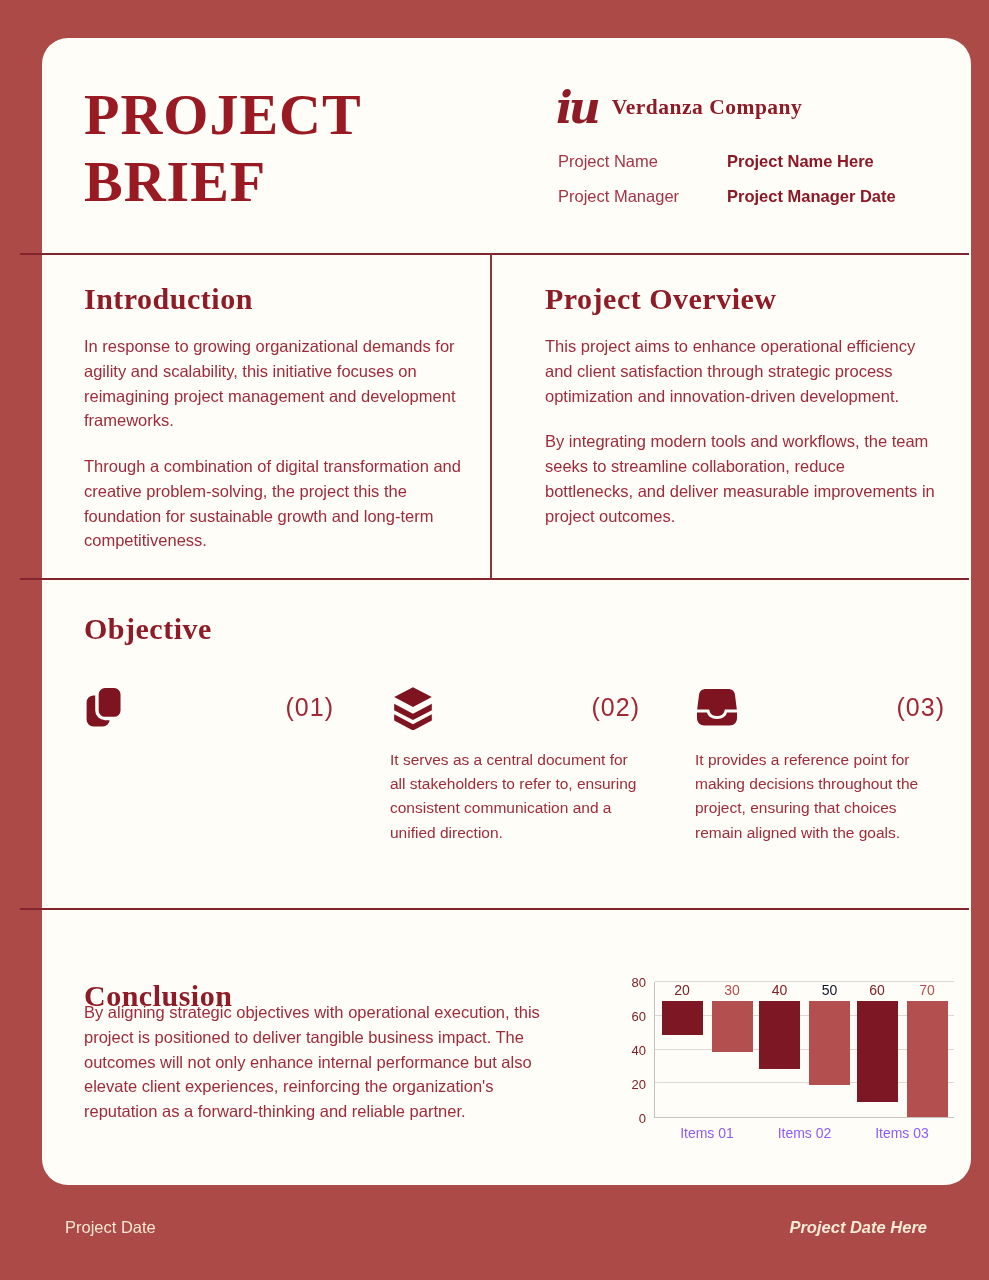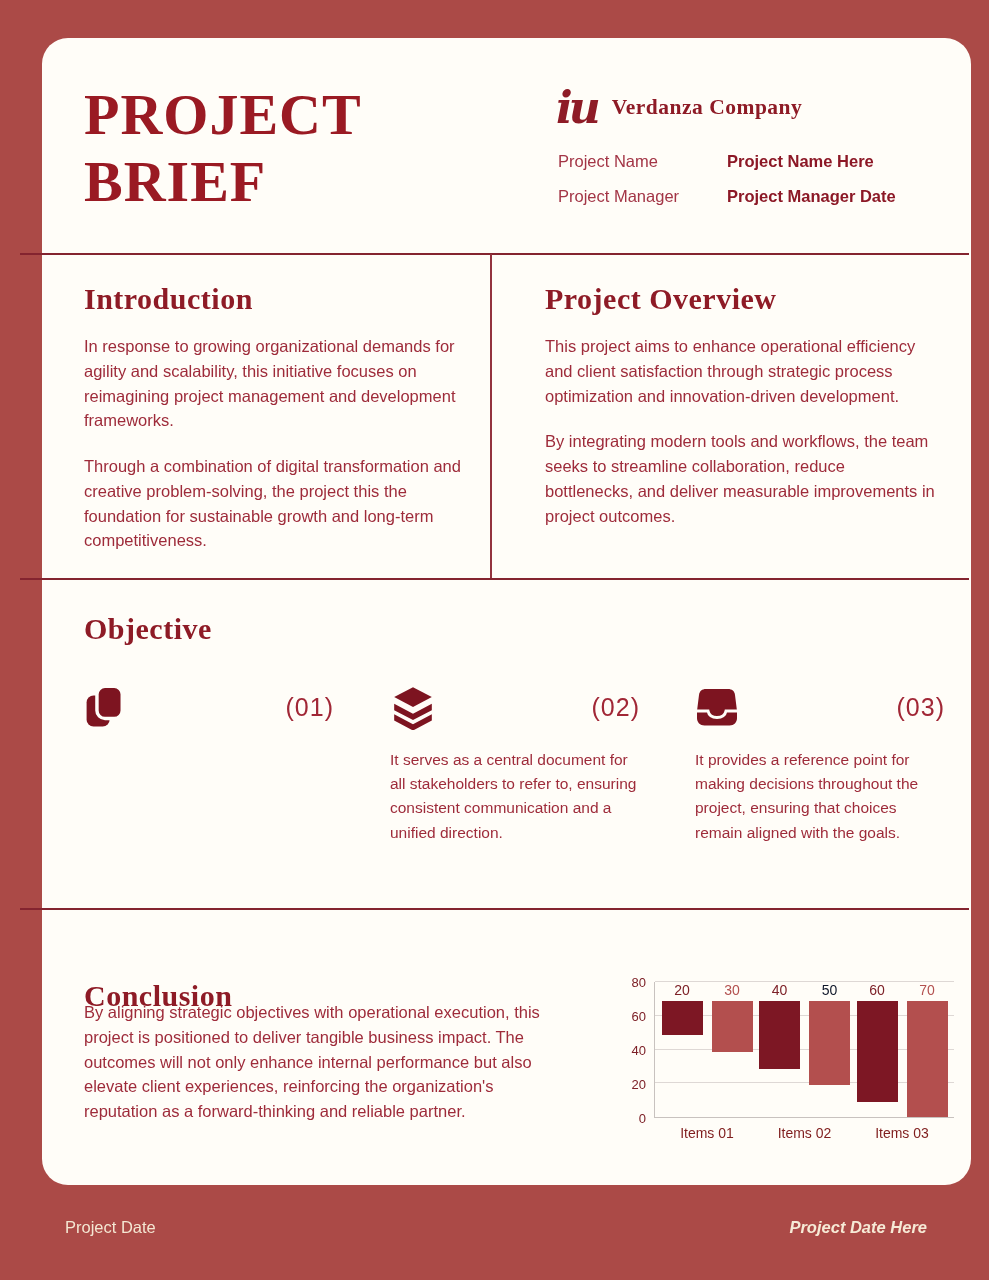--- a/index.html
+++ b/index.html
@@ -79,21 +79,21 @@
   .plot {
     position:absolute; left:32px; right:2px; top:14px; bottom:28px;
     border-left:1.5px solid #c8c2bf; border-bottom:1.5px solid #c8c2bf;
   }
   .gridline { position:absolute; left:0; right:0; height:1px; background:#ded8d5; z-index:1; }
   .groups { position:absolute; inset:0; display:flex; justify-content:space-evenly; align-items:flex-end; z-index:2; }
   .group { position:relative; height:100%; display:flex; align-items:flex-end; gap:9px; }
   .bar-wrap { display:flex; flex-direction:column; height:100%; width:41px; }
   .bar-value { font-size:14px; text-align:center; margin-bottom:3px; }
   .bar { width:100%; }
-  .cat-label { position:absolute; top:100%; margin-top:8px; width:100%; text-align:center; font-size:14px; color:#7f1d1d; }
+  .cat-label { position:absolute; top:100%; margin-top:8px; width:100%; text-align:center; font-size:14px; color:#8b5cf6; }
 
   
   .footer-label { position:absolute; left:65px; top:1218px; font-size:16.5px; color:#f4e7d3; }
   .footer-value { position:absolute; right:62px; top:1218px; font-size:16.5px; font-weight:700; color:#f6ead6;font-style:italic; }
 </style>
 </head>
 <body>
 
 <div class="card">
 

